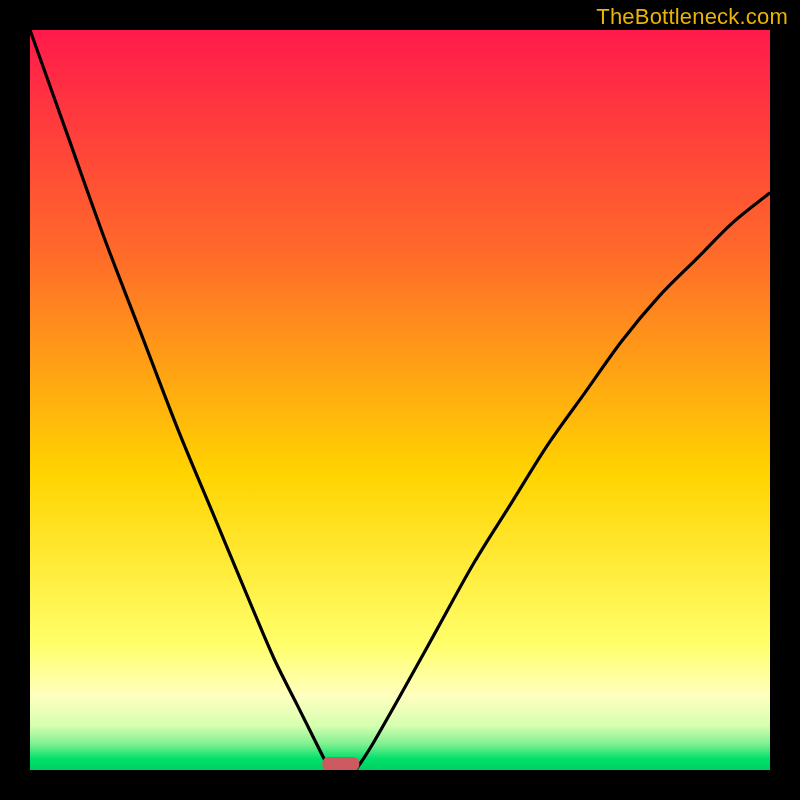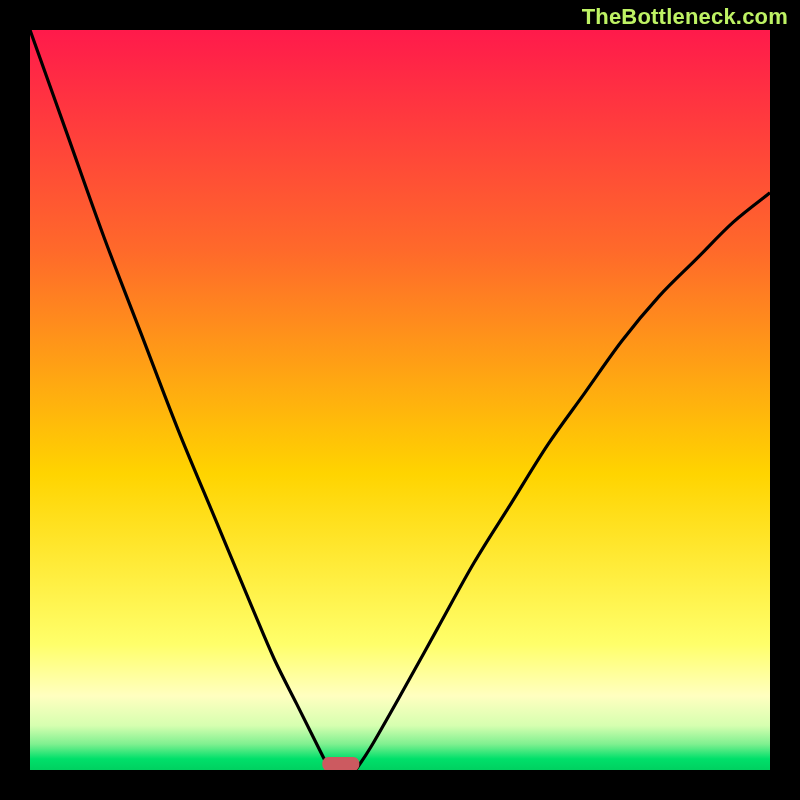--- a/index.html
+++ b/index.html
@@ -23,23 +23,23 @@
     position: absolute;
     top: 30px;
     left: 30px;
     width: 740px;
     height: 740px;
   }
   .watermark {
     position: absolute;
     top: 4px;
     right: 12px;
-    color: #bef264;
+    color: #eab308;
     font-size: 22px;
-    font-weight: 700;
+    font-weight: 400;
     letter-spacing: 0.2px;
   }
   svg { display: block; }
 </style>
 </head>
 <body>
 
 <div class="frame">
 
   <div class="watermark">TheBottleneck.com</div>

